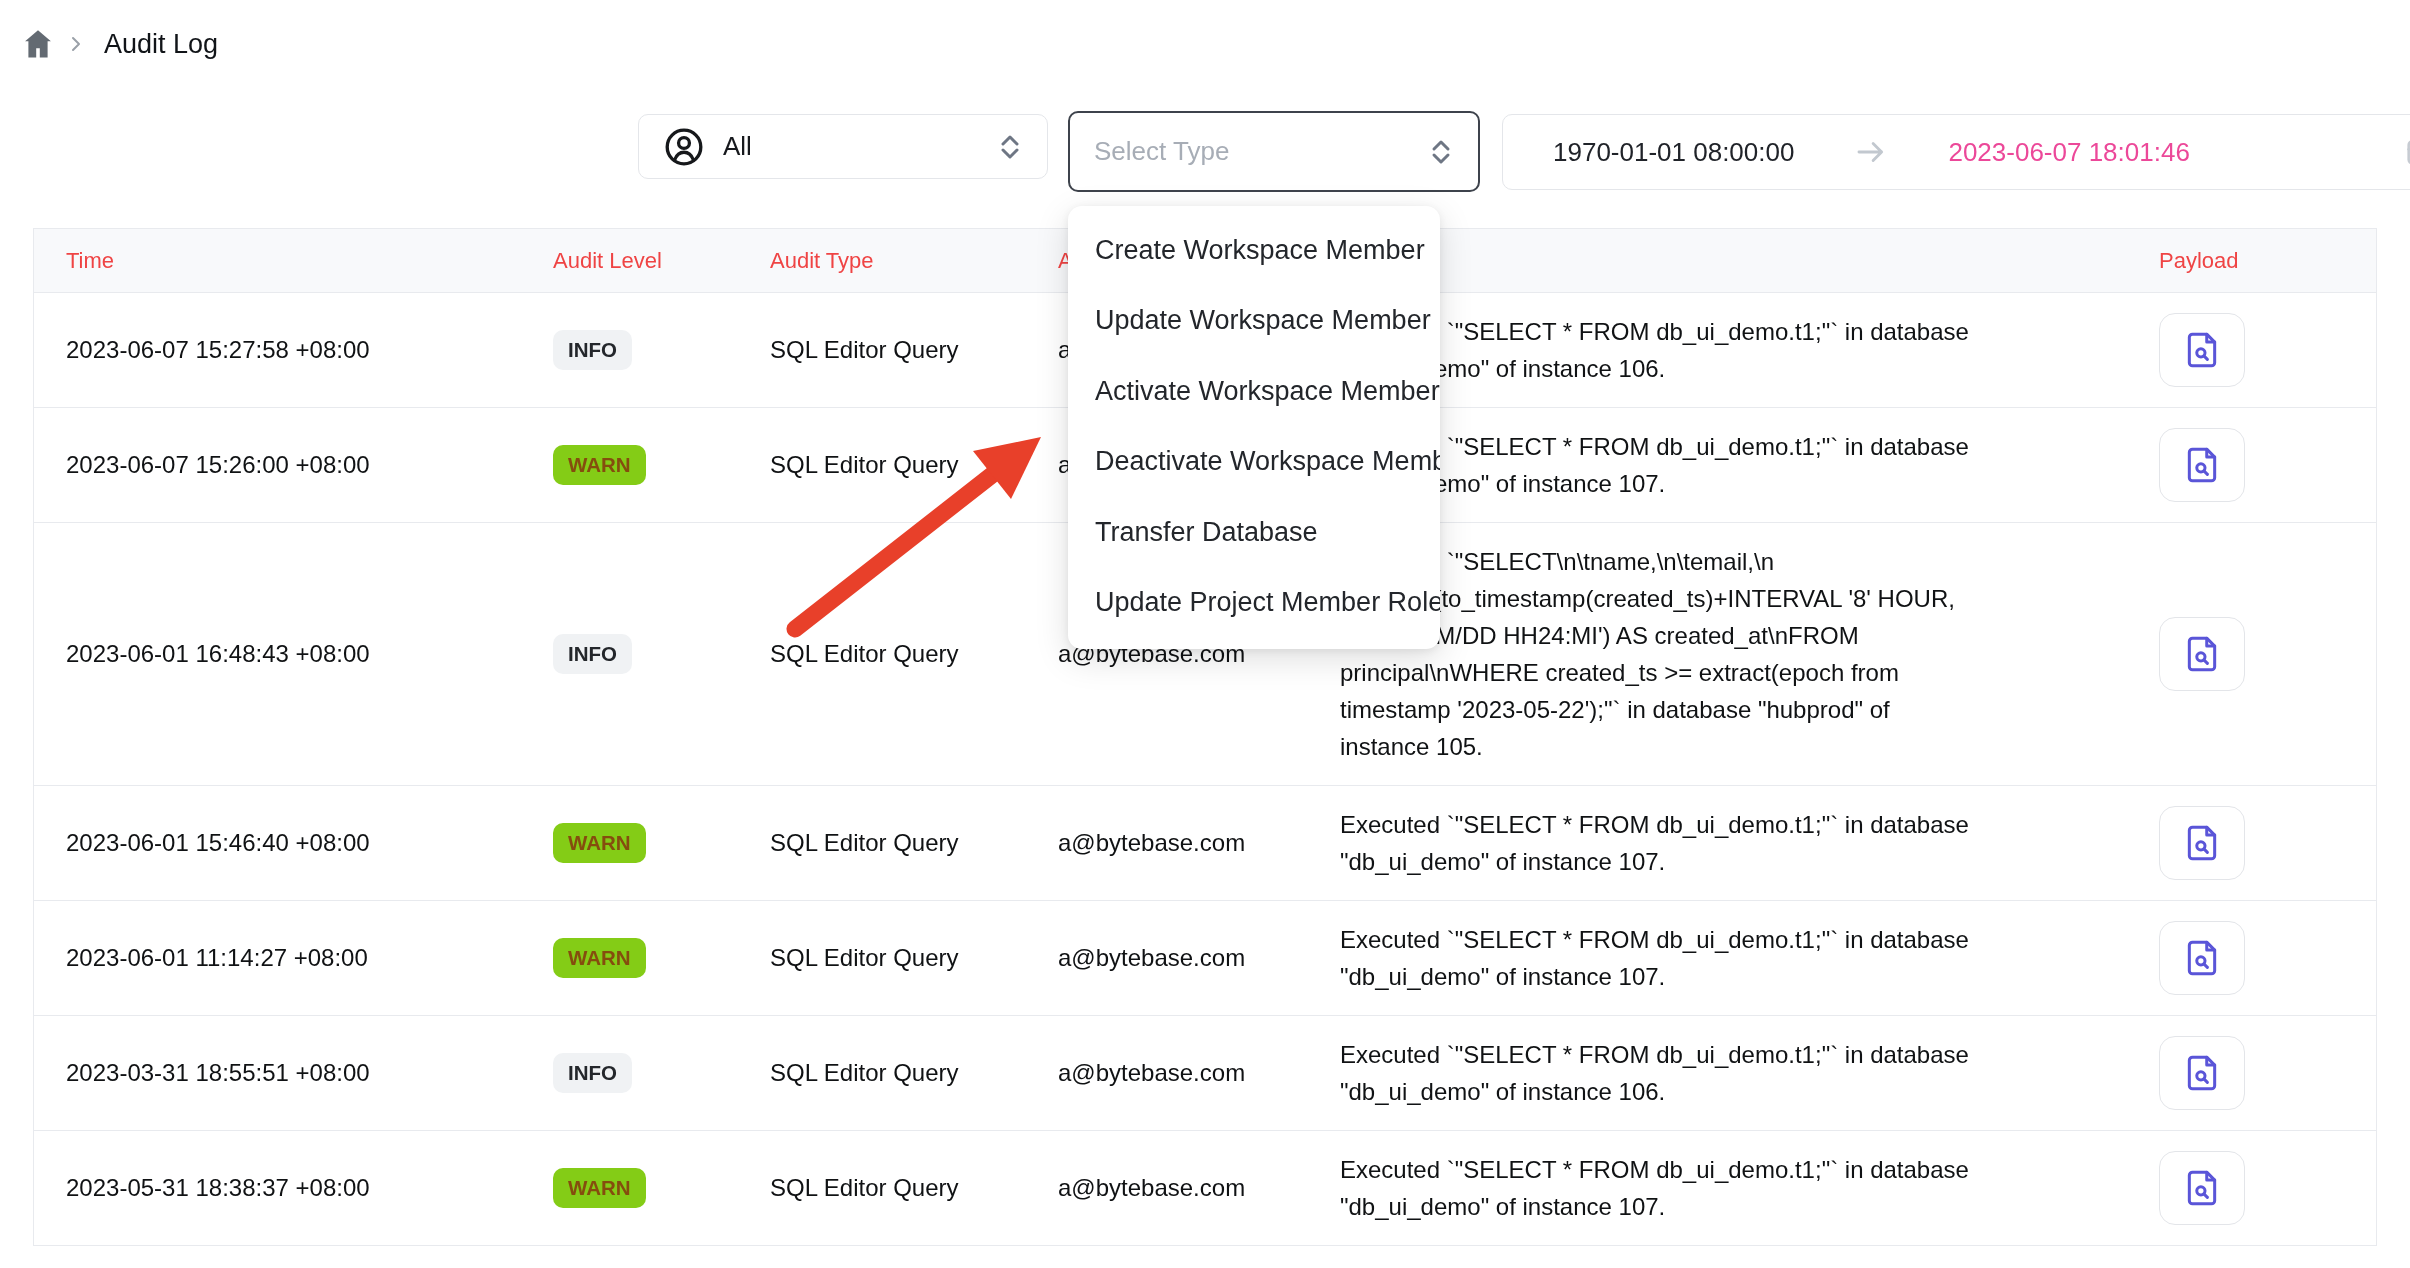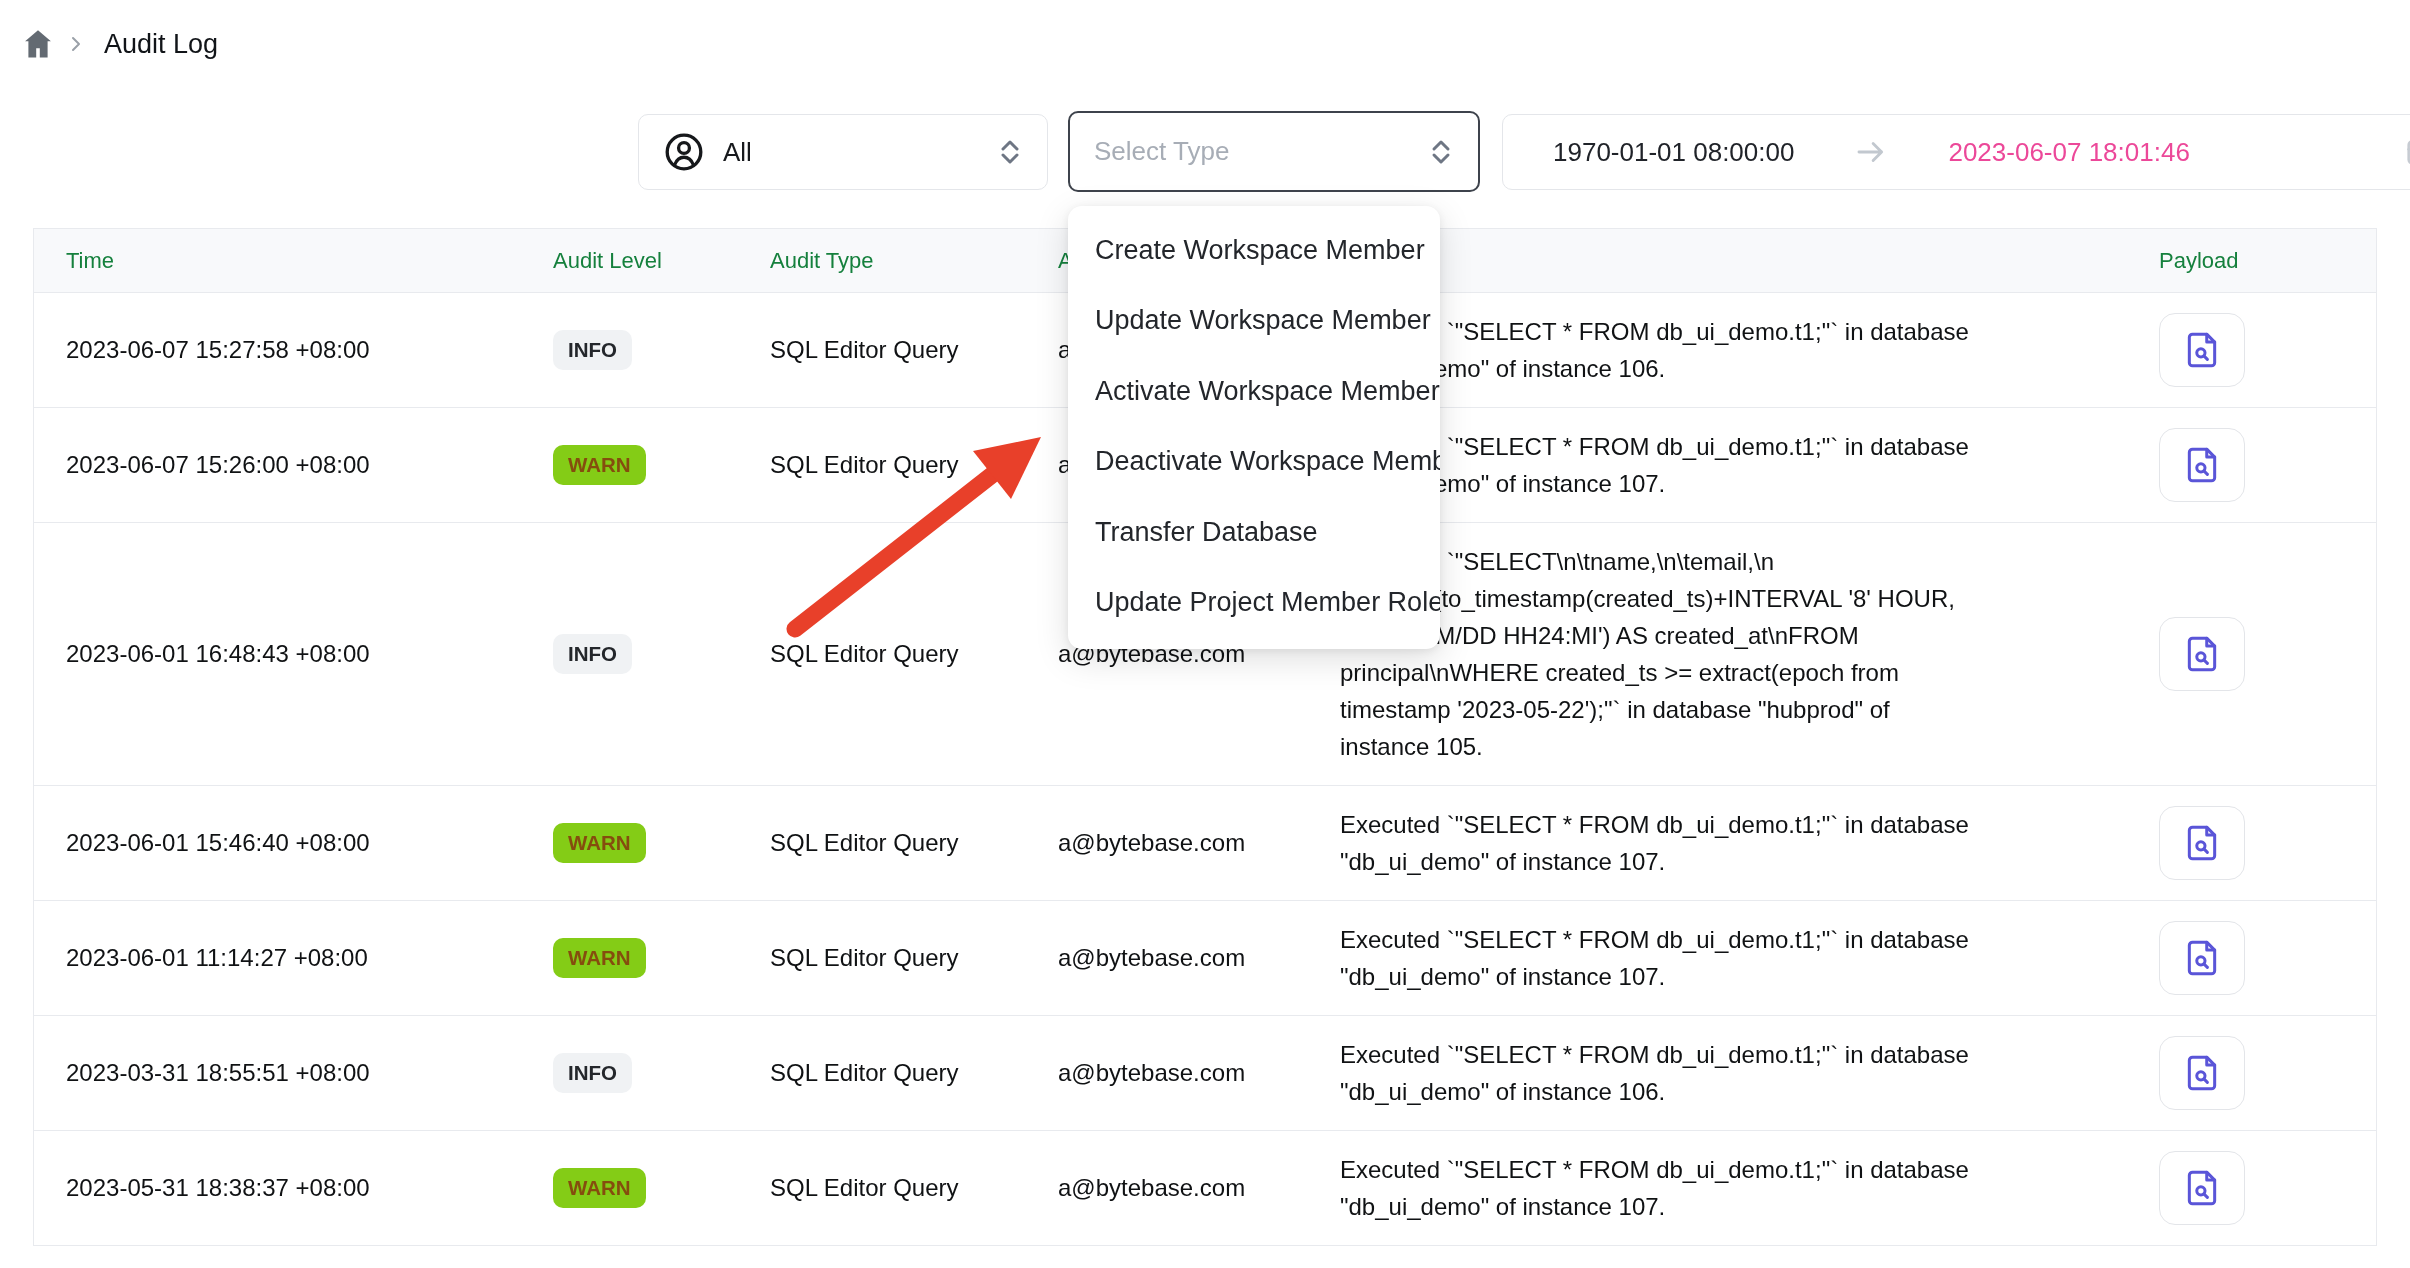--- a/index.html
+++ b/index.html
@@ -6,21 +6,21 @@
   html,body { width:2410px; height:1268px; background:#ffffff; overflow:hidden;
               font-family:"Liberation Sans","DejaVu Sans",sans-serif; }
 
   
   .breadcrumb { position:absolute; left:20px; top:26px; display:flex; align-items:center; gap:8px; }
   .crumb-title { font-size:27px; font-weight:500; color:#111418; padding-left:8px; }
 
   
   .select-box { position:absolute; display:flex; align-items:center; background:#fff;
                 border:1.5px solid #e4e6ea; border-radius:10px; padding:0 24px; }
-  .sel-all   { left:638px;  top:114px; width:410px; height:76px; gap:18px; }
+  .sel-all   { left:638px;  top:114px; width:410px; height:65px; gap:18px; }
   .sel-type  { left:1068px; top:111px; width:412px; height:81px; border:2.5px solid #3e434c; gap:27px; }
   .sel-date  { left:1502px; top:114px; width:960px; height:76px; }
   .sel-label { font-size:26px; color:#17191d; }
   .sel-placeholder { font-size:26px; color:#a7adb6; }
   .chevrons { margin-left:auto; flex:0 0 auto; }
   .date-from { margin-left:26px; font-size:26px; color:#202329; }
   .date-arrow { margin:0 60px; }
   .date-to { font-size:26px; color:#ec4899; }
   .cal-icon { margin-left:auto; }
 
@@ -29,21 +29,21 @@
           border-radius:14px; box-shadow:0 10px 34px rgba(0,0,0,.13), 0 2px 8px rgba(0,0,0,.07);
           padding:9px 0; z-index:40; overflow:hidden; }
   .menu-item { height:70.5px; display:flex; align-items:center; padding:0 27px; font-size:27px;
                color:#23262b; white-space:nowrap; overflow:hidden; }
 
   
   .table { position:absolute; left:33px; top:228px; width:2344px;
            border:1px solid #e8eaee; border-bottom:none; }
   .thead, .trow { display:grid; grid-template-columns:519px 217px 288px 282px 819px 1fr; }
   .thead { height:64px; background:#f8f9fb; border-bottom:1px solid #e8eaee; align-items:center; }
-  .hcell { font-size:22px; font-weight:500; color:#15803d; }
+  .hcell { font-size:22px; font-weight:500; color:#ef4444; }
   .hcell:first-child, .trow .cell:first-child { padding-left:32px; }
   .trow { min-height:114px; border-bottom:1px solid #e8eaee; align-items:center; }
   .cell { font-size:24px; color:#101214; }
   .cell.comment { white-space:pre-line; line-height:37px; padding:20px 30px 20px 0; }
   .badge { display:inline-block; font-size:20.5px; font-weight:600; padding:8px 15px; border-radius:10px; }
   .badge.info { background:#f0f2f4; color:#24272b; }
   .badge.warn { background:#84cc16; color:#854d0e; }
   .payload-btn { width:86px; height:74px; border-radius:16px; border:1.5px solid #e3e5e9;
                  background:#fff; display:flex; align-items:center; justify-content:center; cursor:pointer; }
 

